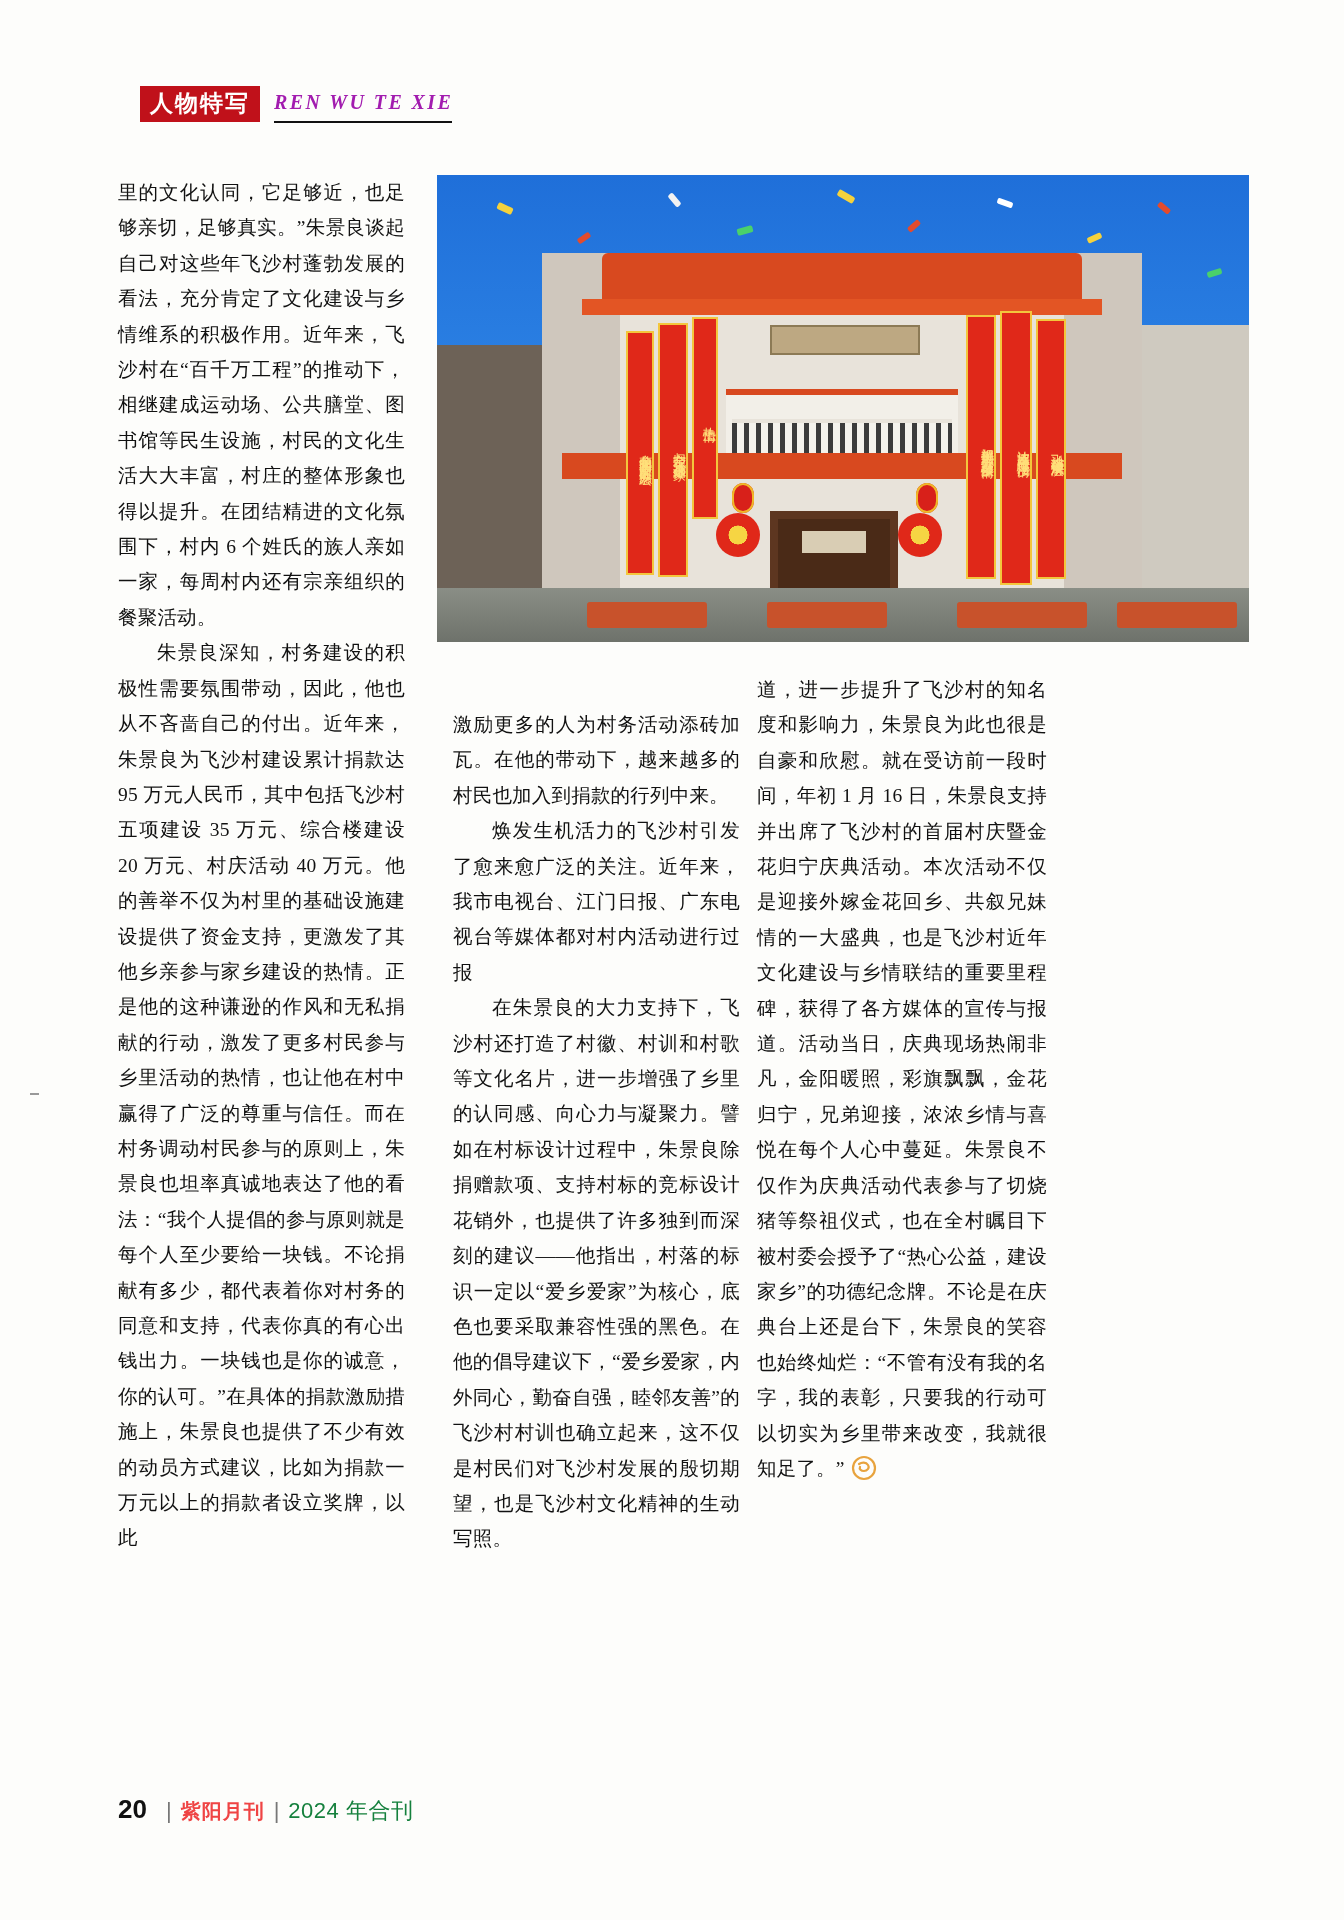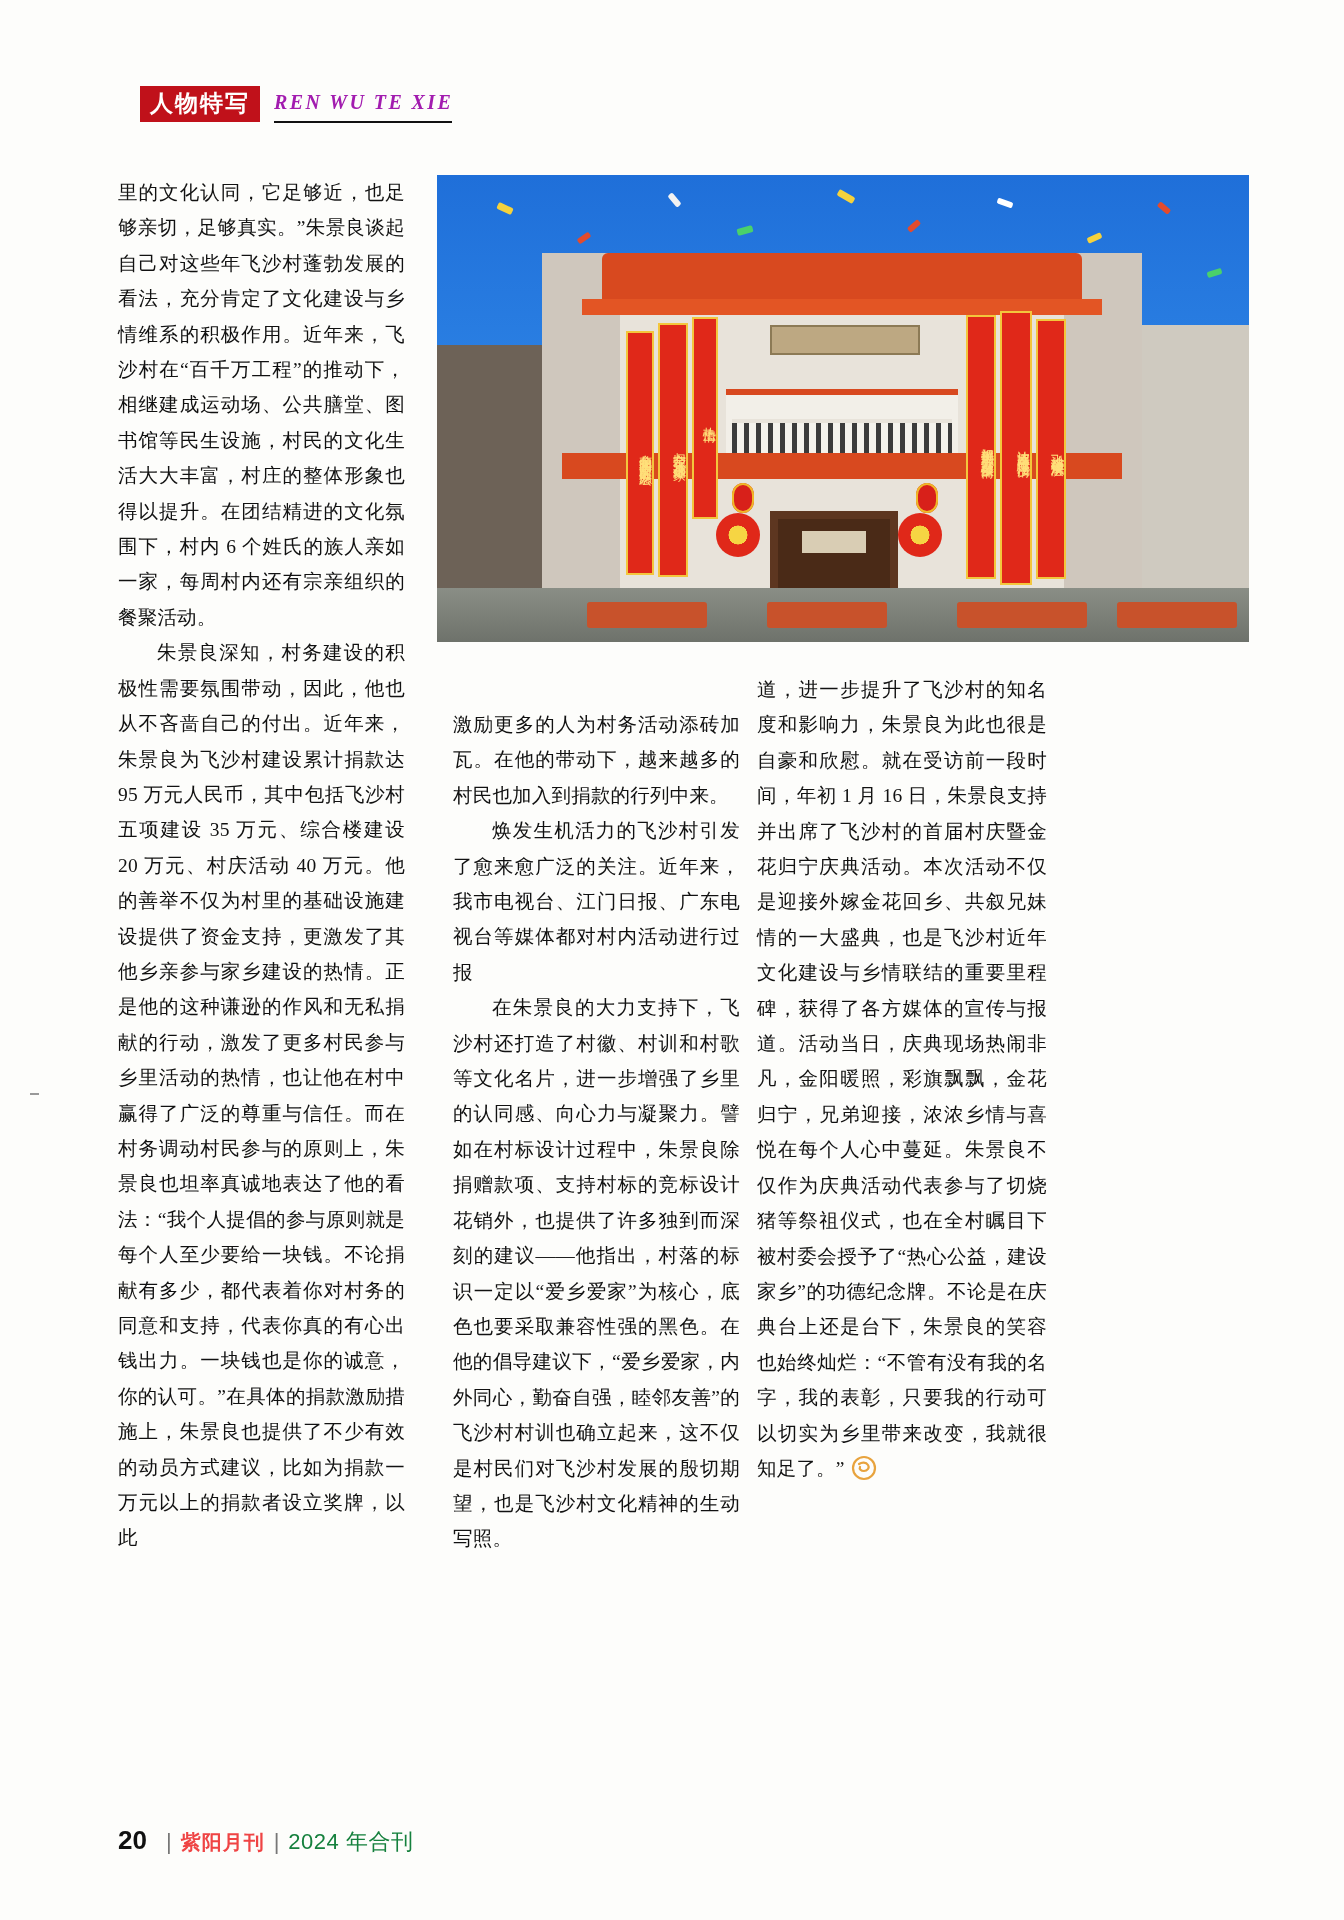--- a/index.html
+++ b/index.html
@@ -262,21 +262,21 @@
     width: 26px;
     height: 26px;
     vertical-align: -6px;
     margin-left: 6px;
   }
 
   
   .footer {
     position: absolute;
     left: 118px;
-    bottom: 63px;
+    bottom: 94px;
     display: flex;
     align-items: baseline;
     font-family: "Liberation Sans", sans-serif;
   }
   .footer .pg {
     font-size: 26px;
     font-weight: bold;
     color: #111;
     margin-right: 10px;
   }

